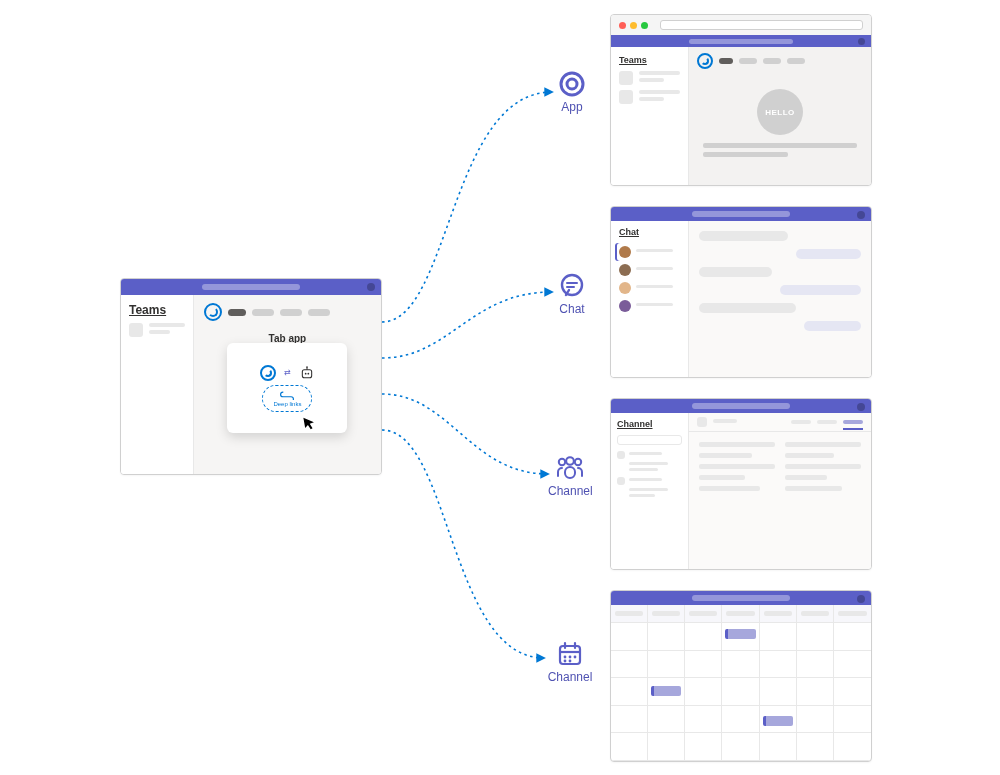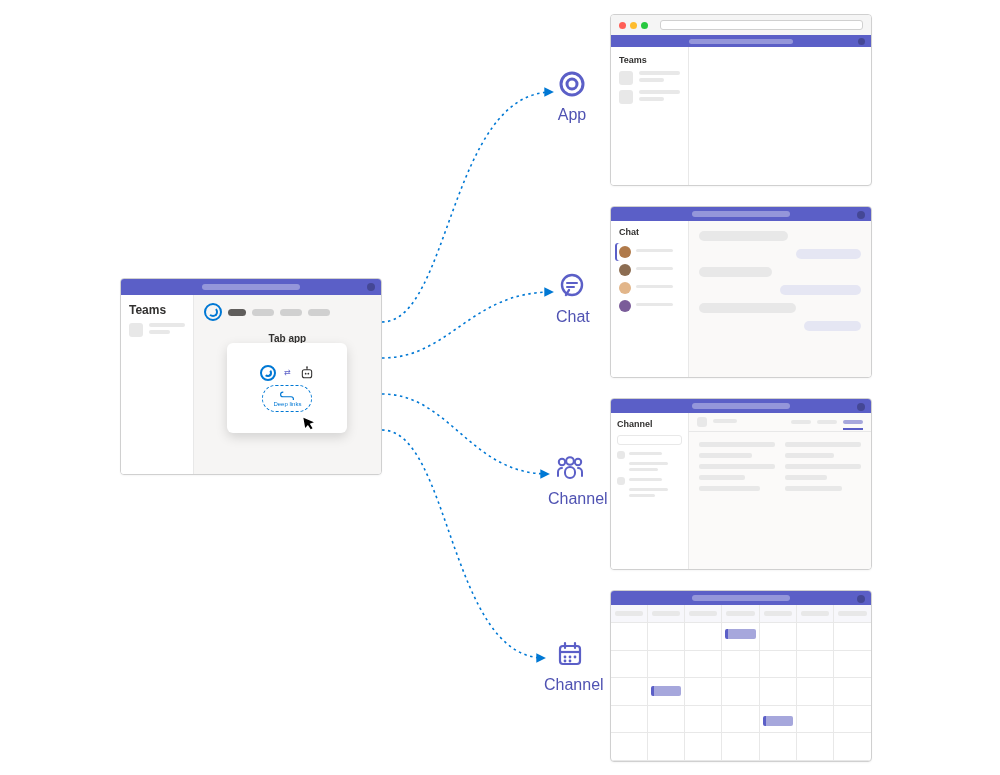--- a/index.html
+++ b/index.html
@@ -36,21 +36,21 @@
   }
   .titlebar .search{
     background:rgba(255,255,255,.35);height:6px;border-radius:3px;width:40%;
   }
   .titlebar .dot{
     position:absolute;right:6px;top:4px;width:8px;height:8px;border-radius:50%;
     background:rgba(0,0,0,.25);
   }
   .body{display:flex;height:calc(100% - 14px);}
   .sidebar{width:30%;border-right:1px solid var(--gray-light);padding:8px 8px;box-sizing:border-box;background:#fff;}
-  .sidebar .label{font-size:11px;font-weight:600;margin-bottom:6px;}
+  .sidebar .label{font-size:11px;font-weight:600;margin-bottom:6px;text-decoration:underline;}
   .sidebar-row{display:flex;gap:6px;align-items:center;margin-bottom:5px;}
   .sq{width:14px;height:14px;background:var(--gray-light);border-radius:3px;flex:0 0 auto;}
   .lines{flex:1;}
   .ln{height:4px;background:var(--gray-light);border-radius:2px;margin-bottom:3px;}
   .ln.short{width:60%;}
   .pane{flex:1;background:var(--gray-faint);position:relative;}
 
   
   .tabrow{display:flex;gap:6px;align-items:center;padding:8px 10px;}
   .swirl{width:14px;height:14px;border:2px solid var(--blue);border-radius:50%;position:relative;flex:0 0 auto;}
@@ -79,21 +79,21 @@
     border:1.5px dashed var(--blue);border-radius:999px;padding:4px 10px;
     display:flex;flex-direction:column;align-items:center;line-height:1;
   }
   .deeplink .link-glyph{color:var(--blue);font-size:12px;line-height:1;}
   .deeplink .dl-label{font-size:6px;color:var(--blue);margin-top:1px;}
   .cursor{position:absolute;left:62%;top:72px;font-size:14px;transform:rotate(-10deg);}
 
   
   .dest-icon{position:absolute;width:32px;text-align:center;}
   .dest-icon svg{margin:0 auto;}
-  .dest-icon .cap{font-size:16px;color:var(--purple-dark);margin-top:8px;}
+  .dest-icon .cap{font-size:12px;color:var(--purple-dark);margin-top:2px;}
   #ic-app{left:556px;top:70px;}
   #ic-chat{left:556px;top:272px;}
   #ic-channel{left:548px;top:454px;}
   #ic-workflow{left:544px;top:640px;}
 
   
   #w-app{left:610px;top:14px;width:260px;height:170px;}
   #w-app .titlebar{height:20px;background:#f5f5f5;justify-content:flex-start;padding:0 8px;}
   #w-app .mac{display:flex;gap:4px;}
   #w-app .mac span{width:7px;height:7px;border-radius:50%;}
@@ -307,20 +307,34 @@
           </div>
         </div>
       <div class="sidebar-row">
           <div class="sq"></div>
           <div class="lines">
             <div class="ln"></div>
             <div class="ln short"></div>
           </div>
         </div>
     </div>
+    <div class="pane">
+      <div class="tabrow" style="padding:6px 8px;">
+        <span class="swirl" style="width:12px;height:12px;"></span>
+        <span class="pill sel" style="width:14px;height:6px;"></span>
+        <span class="pill n" style="width:18px;height:6px;"></span>
+        <span class="pill n" style="width:18px;height:6px;"></span>
+        <span class="pill n" style="width:18px;height:6px;"></span>
+      </div>
+      <div class="hello">HELLO</div>
+      <div class="foot">
+          <div class="ln"></div>
+          <div class="ln short"></div>
+        </div>
+    </div>
   </div>
 </div>
 
 <div id="w-chat" class="win">
   <div class="titlebar">
       <div class="search"></div>
       <div class="dot"></div>
     </div>
   <div class="body">
     <div class="sidebar">

